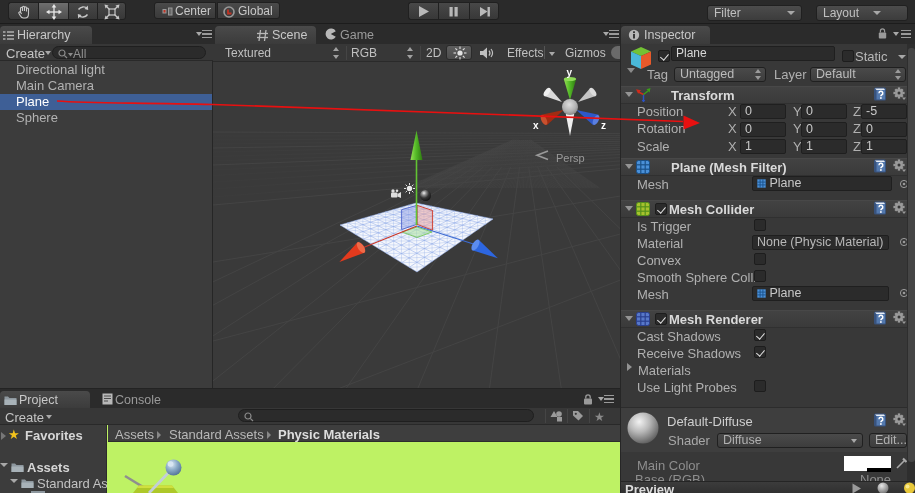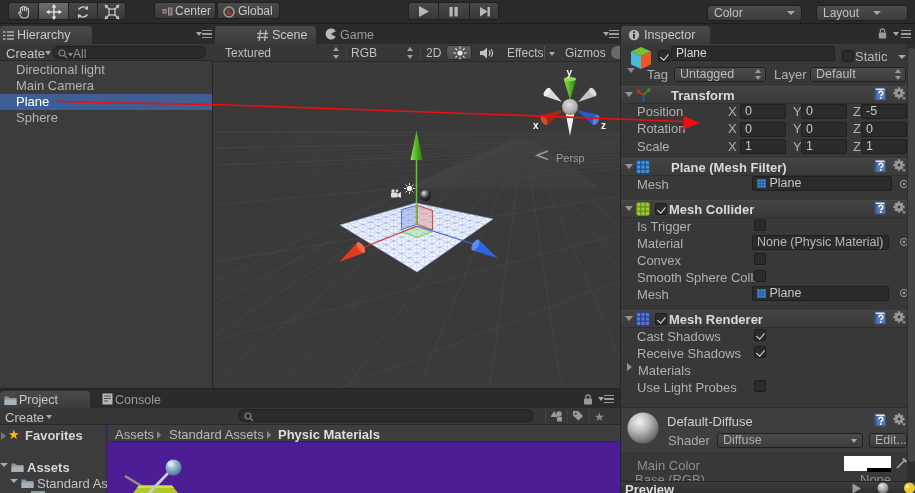--- a/index.html
+++ b/index.html
@@ -48,21 +48,21 @@
 #scenetools span { position:absolute; top:1.5px; font-size:12px; }
 .udarr { position:absolute; width:7px; height:12px; }
 .udarr::before { content:""; position:absolute; left:0; top:0; border-left:3.5px solid transparent;
   border-right:3.5px solid transparent; border-bottom:4px solid #a0a0a0; }
 .udarr::after { content:""; position:absolute; left:0; bottom:0; border-left:3.5px solid transparent;
   border-right:3.5px solid transparent; border-top:4px solid #a0a0a0; }
 .vsep { position:absolute; top:2px; width:1px; height:14px; background:#2d2d2d; border-right:1px solid #454545; }
 #viewport { position:absolute; left:0; top:38px; width:407px; height:326px; background:#3a3a3a; overflow:hidden; }
 
 
-#project { left:0; top:388px; width:620px; height:105px; background:#4c1d95;padding-left:12px; }
+#project { left:0; top:388px; width:620px; height:105px; background:#bef264;padding-left:12px; }
 #ptree { position:absolute; left:0; top:37px; width:107px; height:68px; background:#3c3c3c; border-right:1px solid #2c2c2c; }
 
 
 #insp { left:620px; top:24px; width:295px; height:469px; background:#383838; border-left:1px solid #262626; }
 .ilabel { position:absolute; font-size:13px; color:#b0b0b0; white-space:nowrap; line-height:14px; }
 .ifield { position:absolute; background:#2b2b2b; border:1px solid #1f1f1f; border-radius:2px;
   color:#c8c8c8; font-size:12.5px; padding:0 4px; height:15px; line-height:13px; white-space:nowrap; overflow:hidden; }
 .idrop { position:absolute; background:linear-gradient(#4a4a4a,#3d3d3d); border:1px solid #202020;
   border-radius:3px; color:#bcbcbc; font-size:12.5px; height:15px; line-height:13px; padding:0 5px; }
 .ihead { position:absolute; left:0; width:286px; height:18px;
@@ -152,21 +152,21 @@
           <rect x="2.5" y="2" width="3.2" height="9.5" fill="#b8b8b8"></rect>
           <rect x="7.5" y="2" width="3.2" height="9.5" fill="#b8b8b8"></rect>
         </svg>
       </div>
   <div class="toolbtn last" style="left:469px; width:30px;">
         <svg width="13" height="13" viewBox="0 0 13 13" style="position:absolute;left:8px;top:2px;">
           <polygon points="2,2 9.5,6.5 2,11.5" fill="#b8b8b8"></polygon>
           <rect x="9.5" y="2" width="2.4" height="9.5" fill="#b8b8b8"></rect>
         </svg>
       </div>
-  <div class="drop" style="left:707px; top:5px; width:95px; height:16px; padding-left:6px;">Color</div>
+  <div class="drop" style="left:707px; top:5px; width:95px; height:16px; padding-left:6px;">Filter</div>
   <div class="tri-d" style="left:787px; top:11px;"></div>
   <div class="drop" style="left:816px; top:5px; width:92px; height:16px; padding-left:6px;">Layout</div>
   <div class="tri-d" style="left:873px; top:11px;"></div>
 </div>
 
 <div class="abs" id="hier">
   <div class="tabstrip" style="left:0; top:0; width:213px; height:20px;">
     <div class="tab" style="left:0; width:92px;">
       <svg width="11" height="11" viewBox="0 0 11 11" style="position:absolute;left:3px;top:4px;">
             <g stroke="#b8b8b8" stroke-width="1.4">

